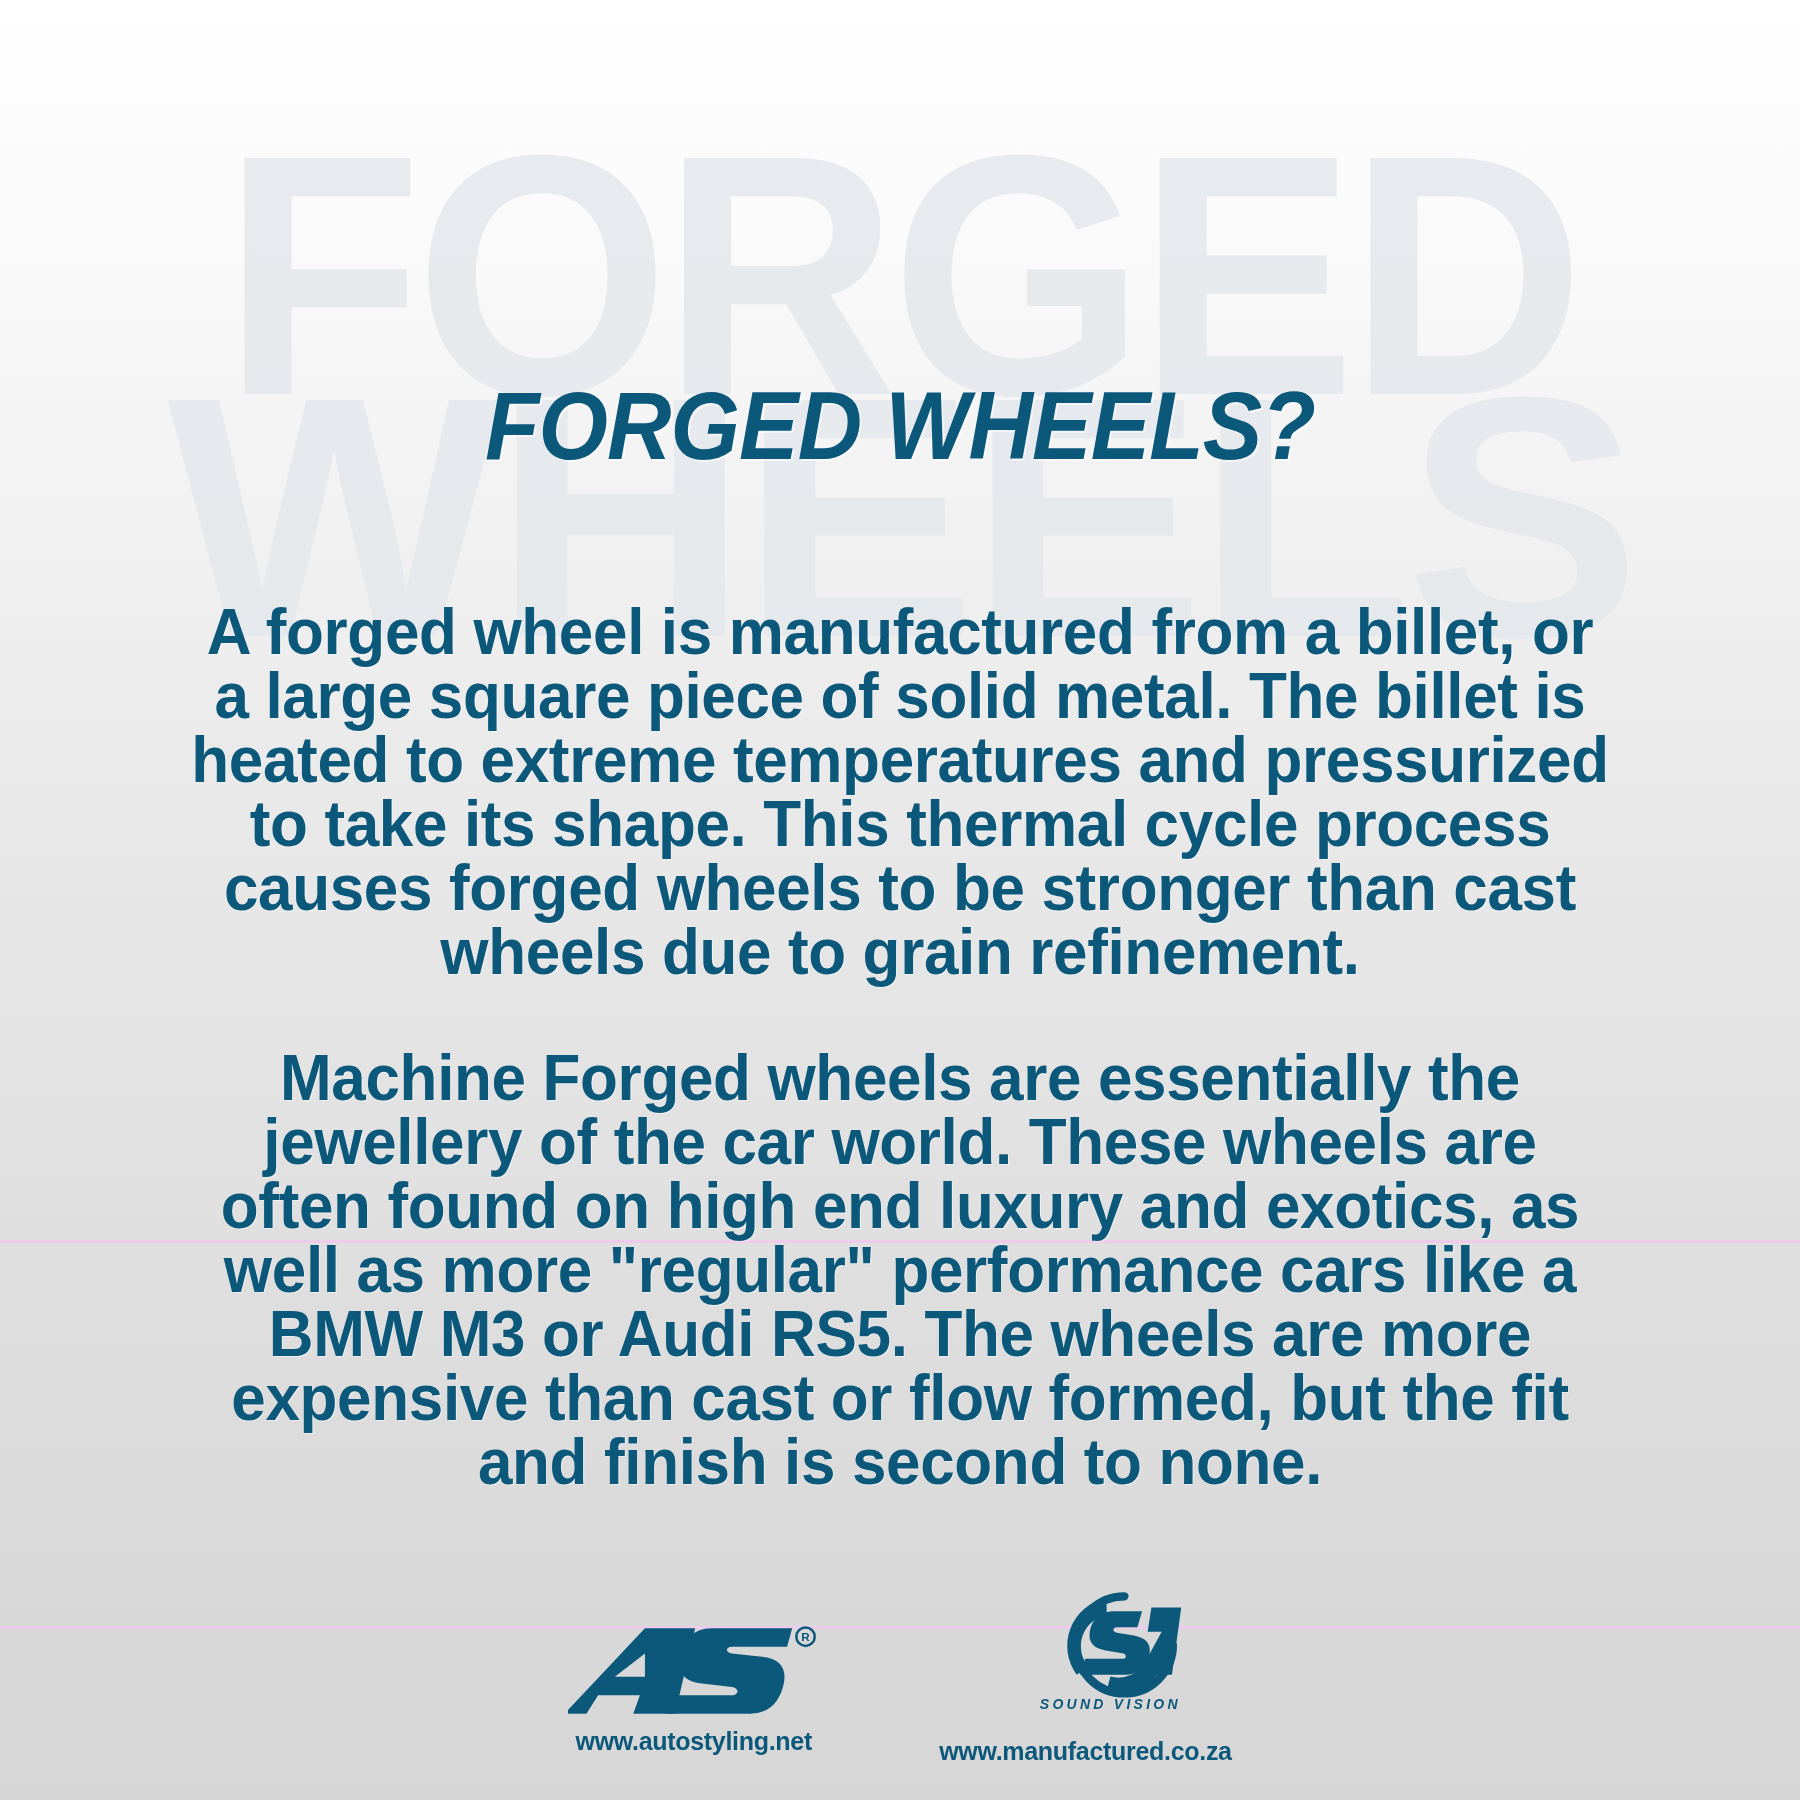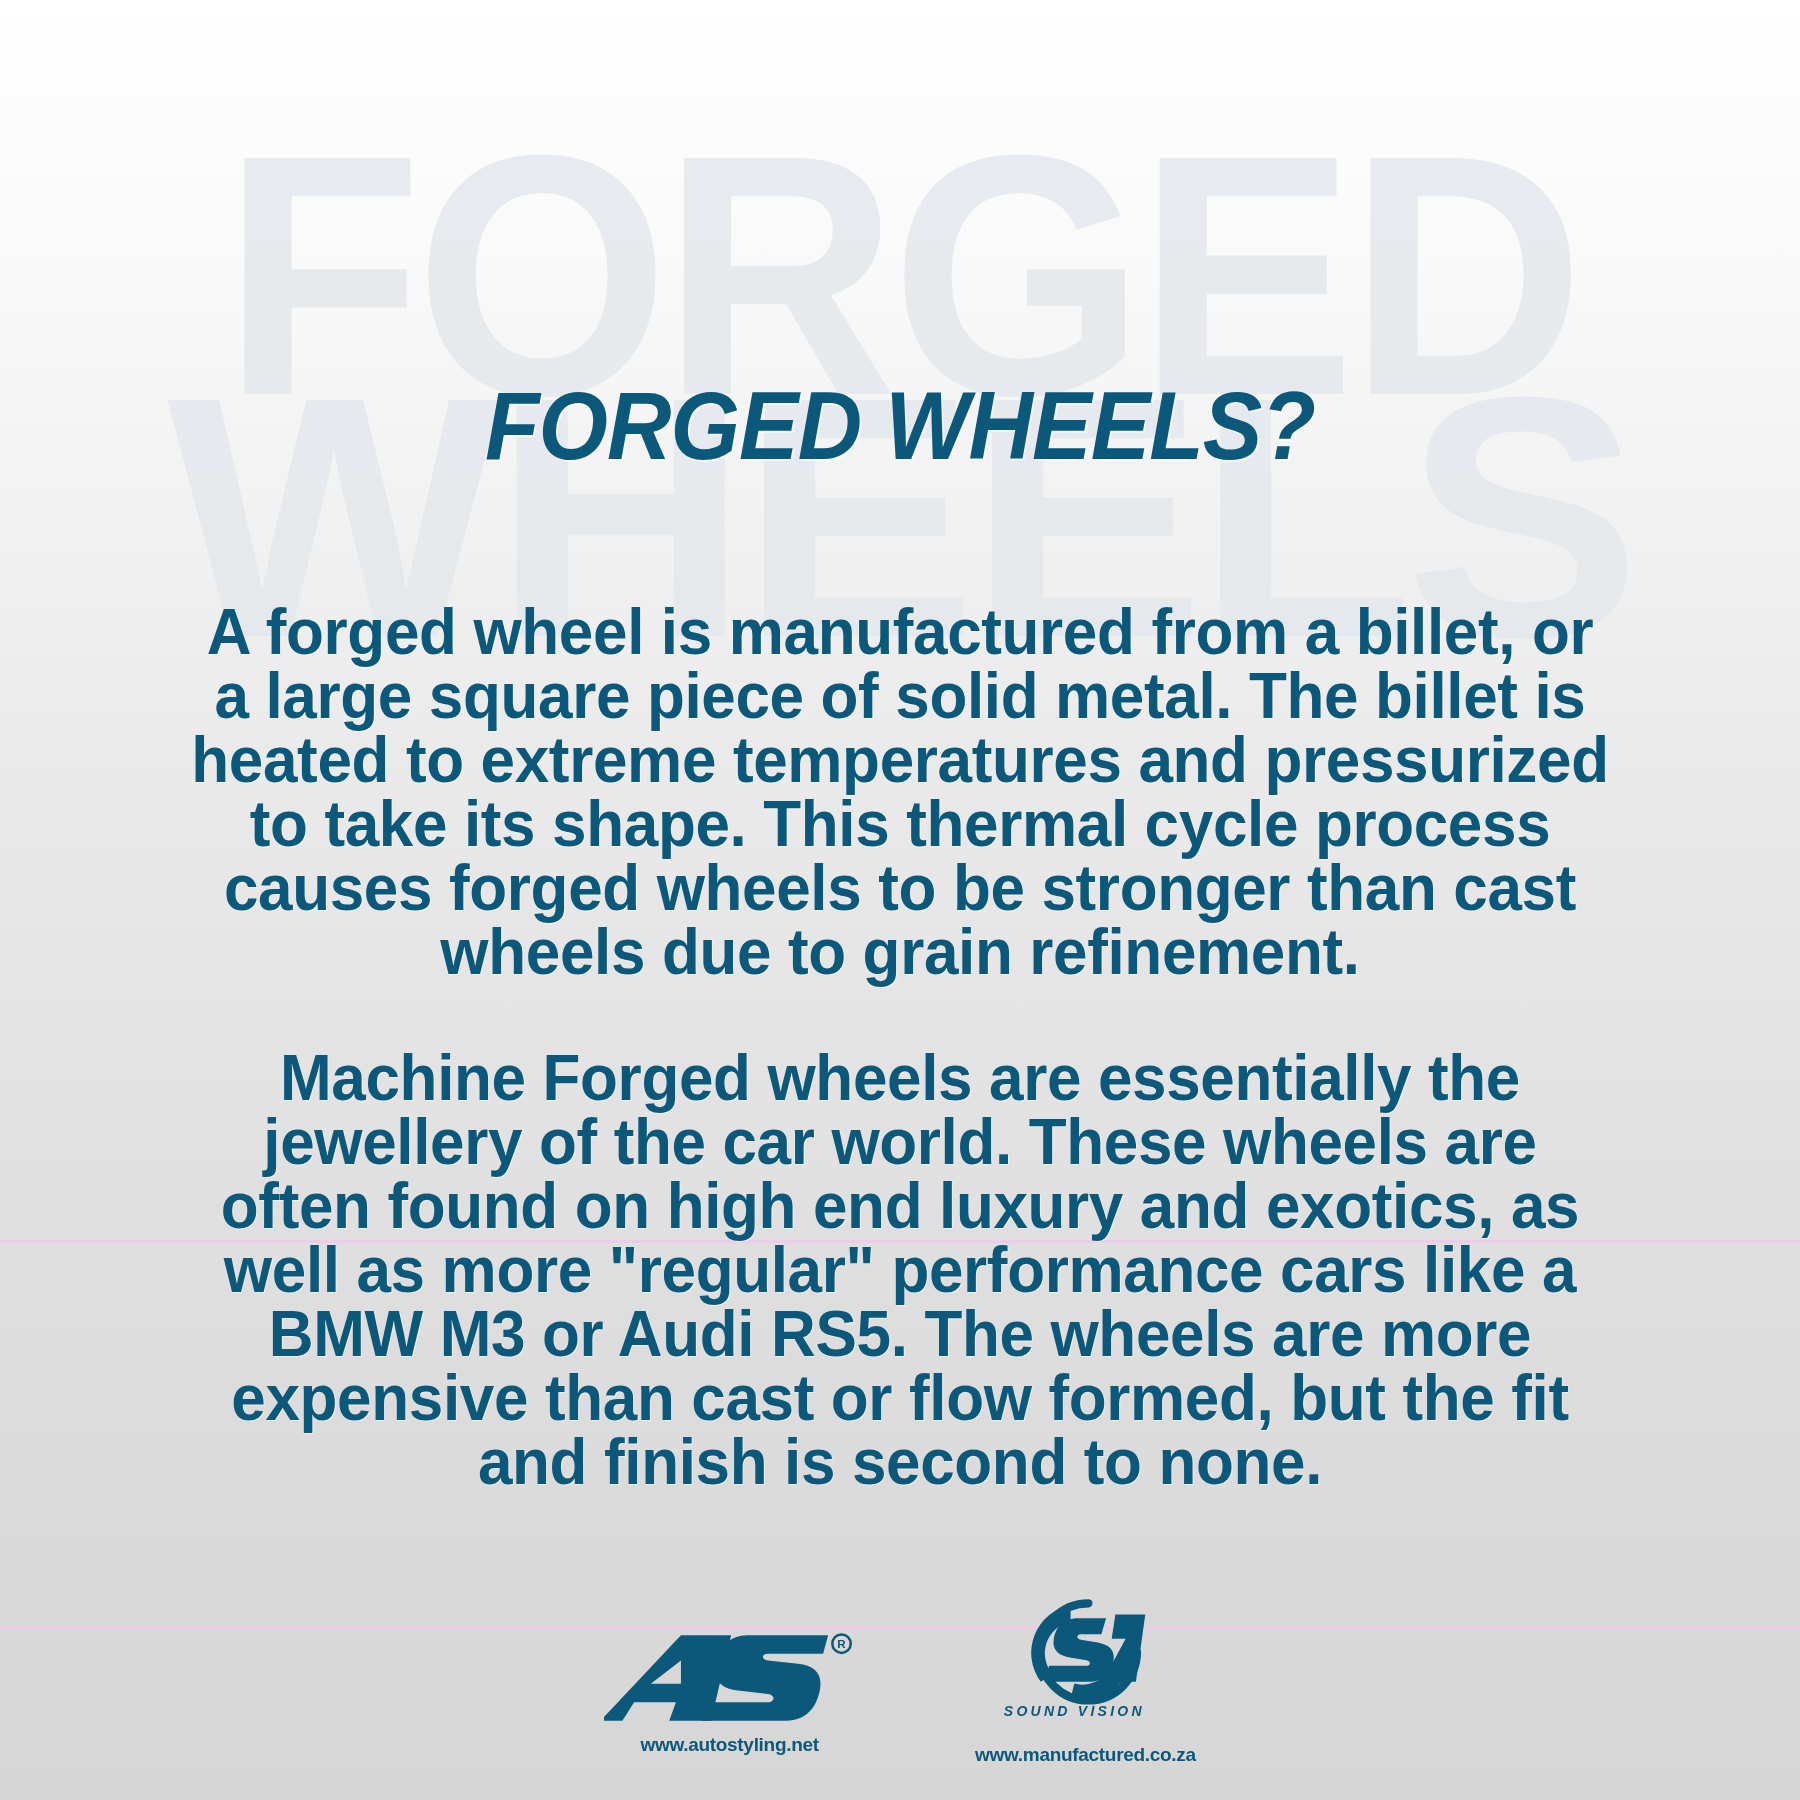--- a/index.html
+++ b/index.html
@@ -106,21 +106,21 @@
   }
   .brand{
     display:flex;
     flex-direction:column;
     align-items:center;
   }
   .brand .mark{ display:block; }
   .brand .url{
     margin-top:10px;
     color:#0b587b;
-    font-size:19px;
+    font-size:25px;
     font-weight:700;
     letter-spacing:-.3px;
     white-space:nowrap;
   }
   .brand-as .mark{ height:92px; }
   .brand-sv .mark{ height:140px; }
   .brand-sv{ margin-top:-2px;align-items:flex-end; }
   .brand-as{ margin-top:36px; }
 </style>
 </head>

